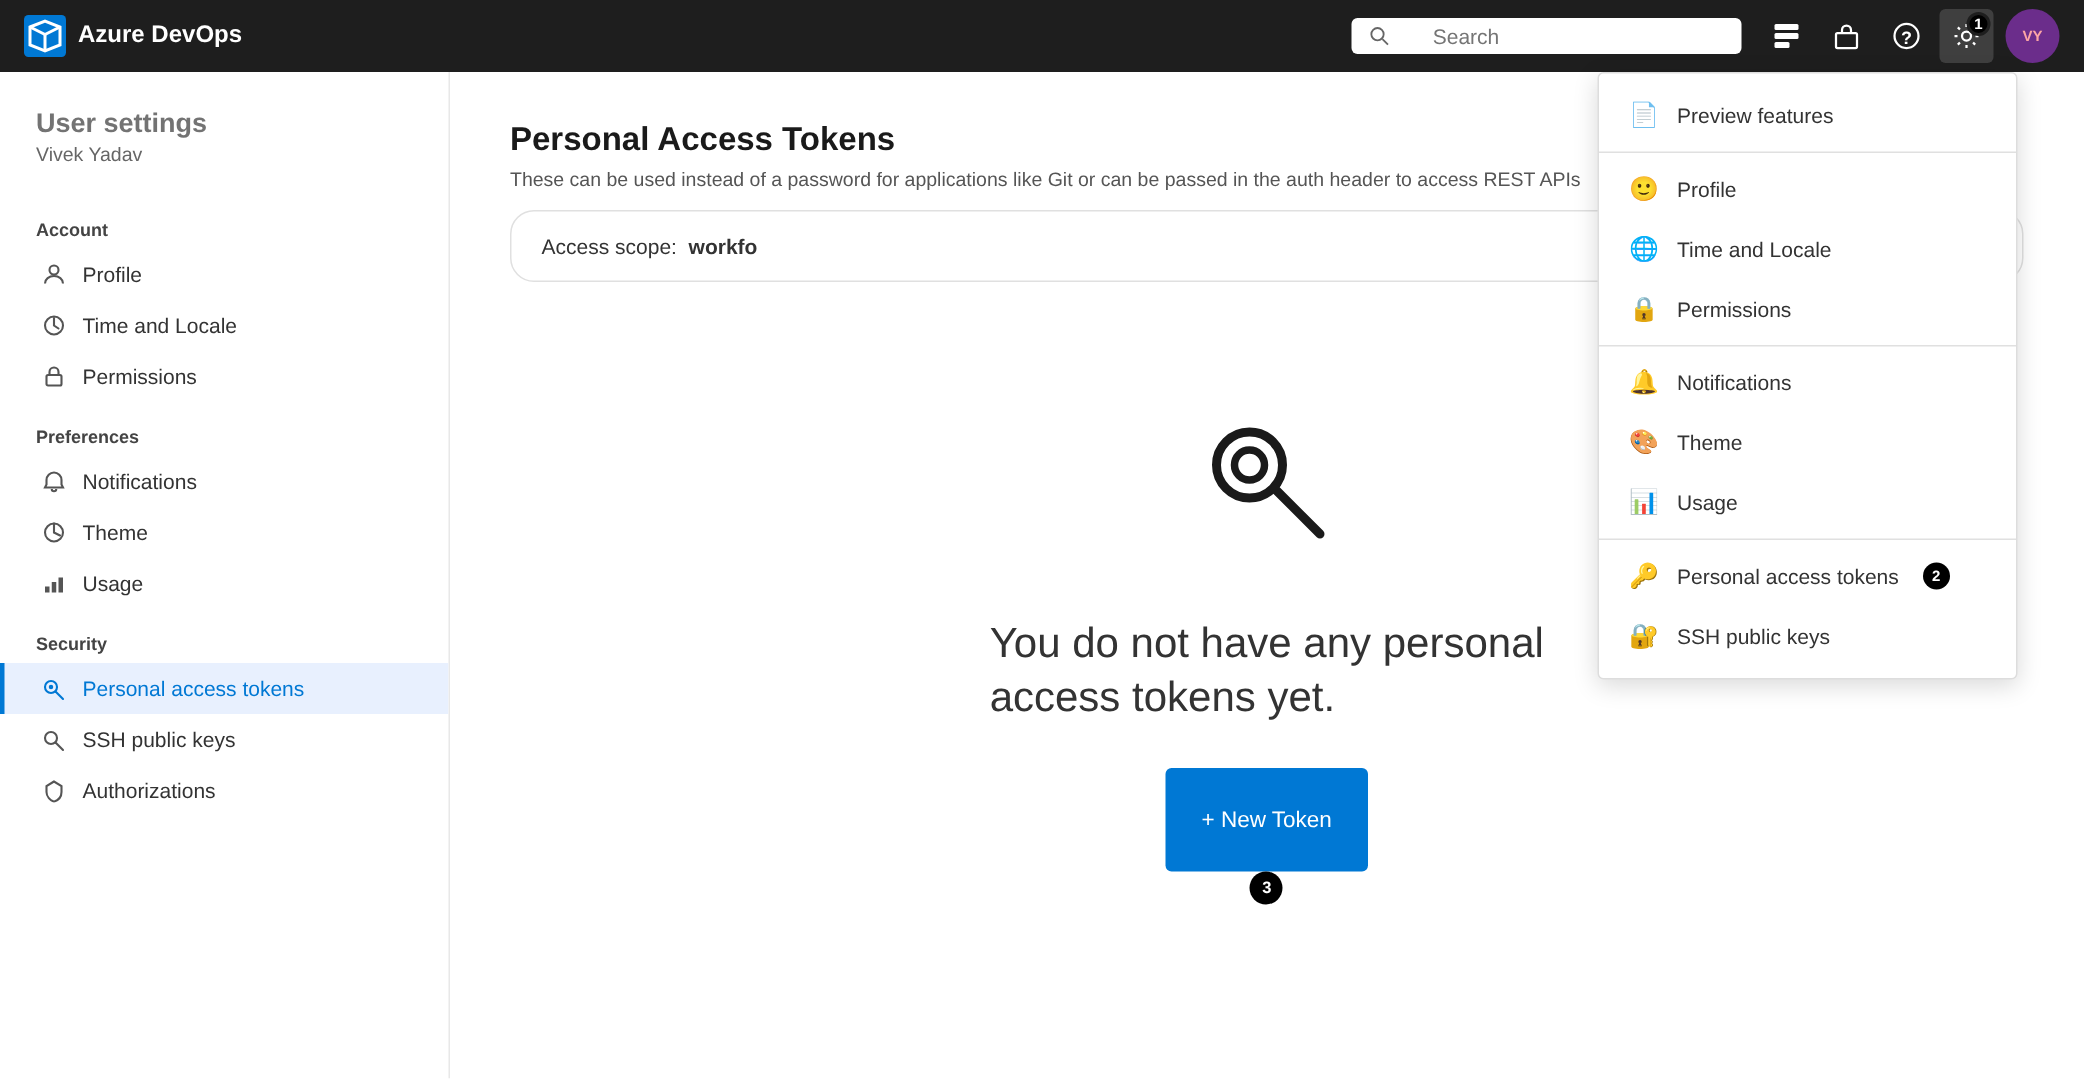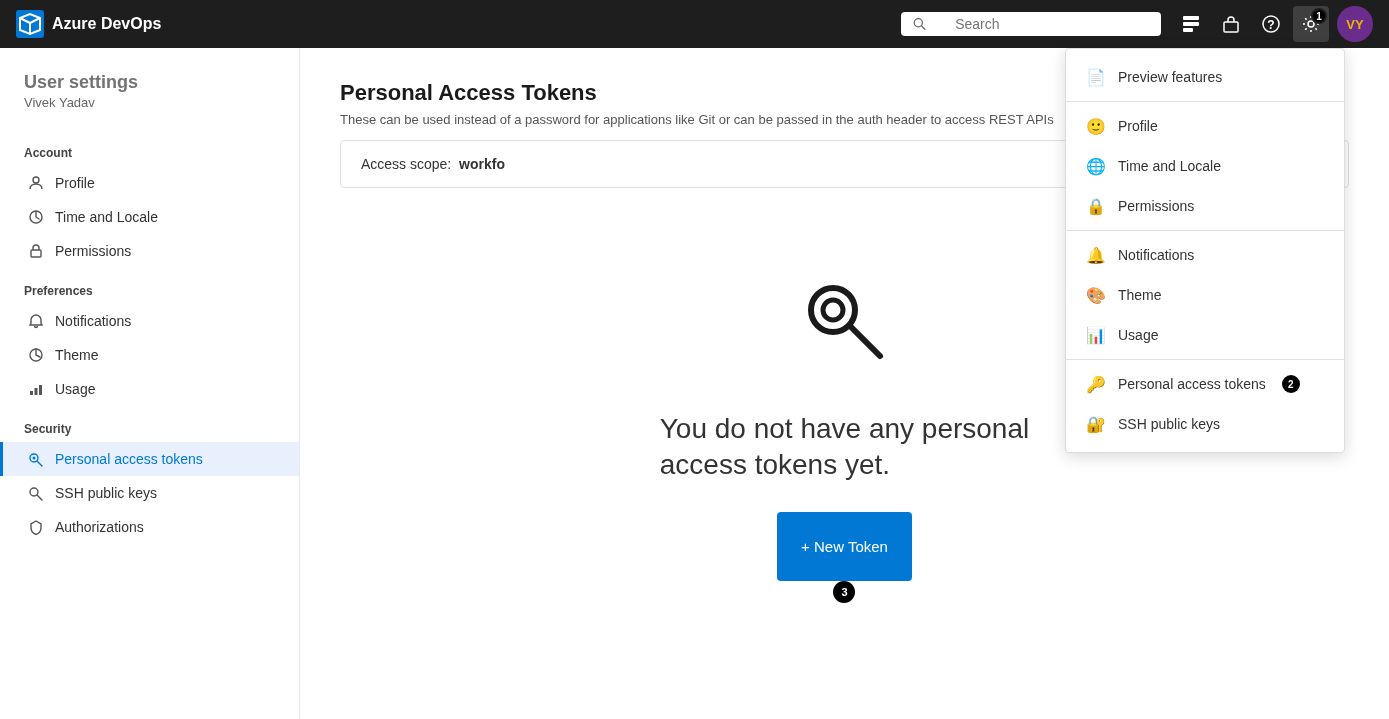--- a/index.html
+++ b/index.html
@@ -83,22 +83,22 @@
       display: flex;
       align-items: center;
       justify-content: center;
       border: 2px solid #1e1e1e;
     }
     .avatar-btn {
       width: 36px;
       height: 36px;
       border-radius: 50%;
       background: #6b2d8b;
-      color: #eab308;
-      font-size: 13px;
+      color: #fca5a5;
+      font-size: 10px;
       font-weight: 600;
       display: flex;
       align-items: center;
       justify-content: center;
       cursor: pointer;
       margin-left: 4px;
     }
 
     
     .layout {
@@ -175,21 +175,21 @@
       color: #1a1a1a;
       margin-bottom: 6px;
     }
     .page-desc {
       font-size: 13px;
       color: #555;
       margin-bottom: 13px;
     }
     .token-info-bar {
       border: 1px solid #e0e0e0;
-      border-radius: 4px;
+      border-radius: 16px;
       padding: 14px 20px;
       font-size: 14px;
       color: #333;
       margin-bottom: 40px;
       display: flex;
       align-items: center;
       justify-content: space-between;
     }
     .token-info-bar .scope-text strong { font-weight: 600; }
     .chevron-btn {

